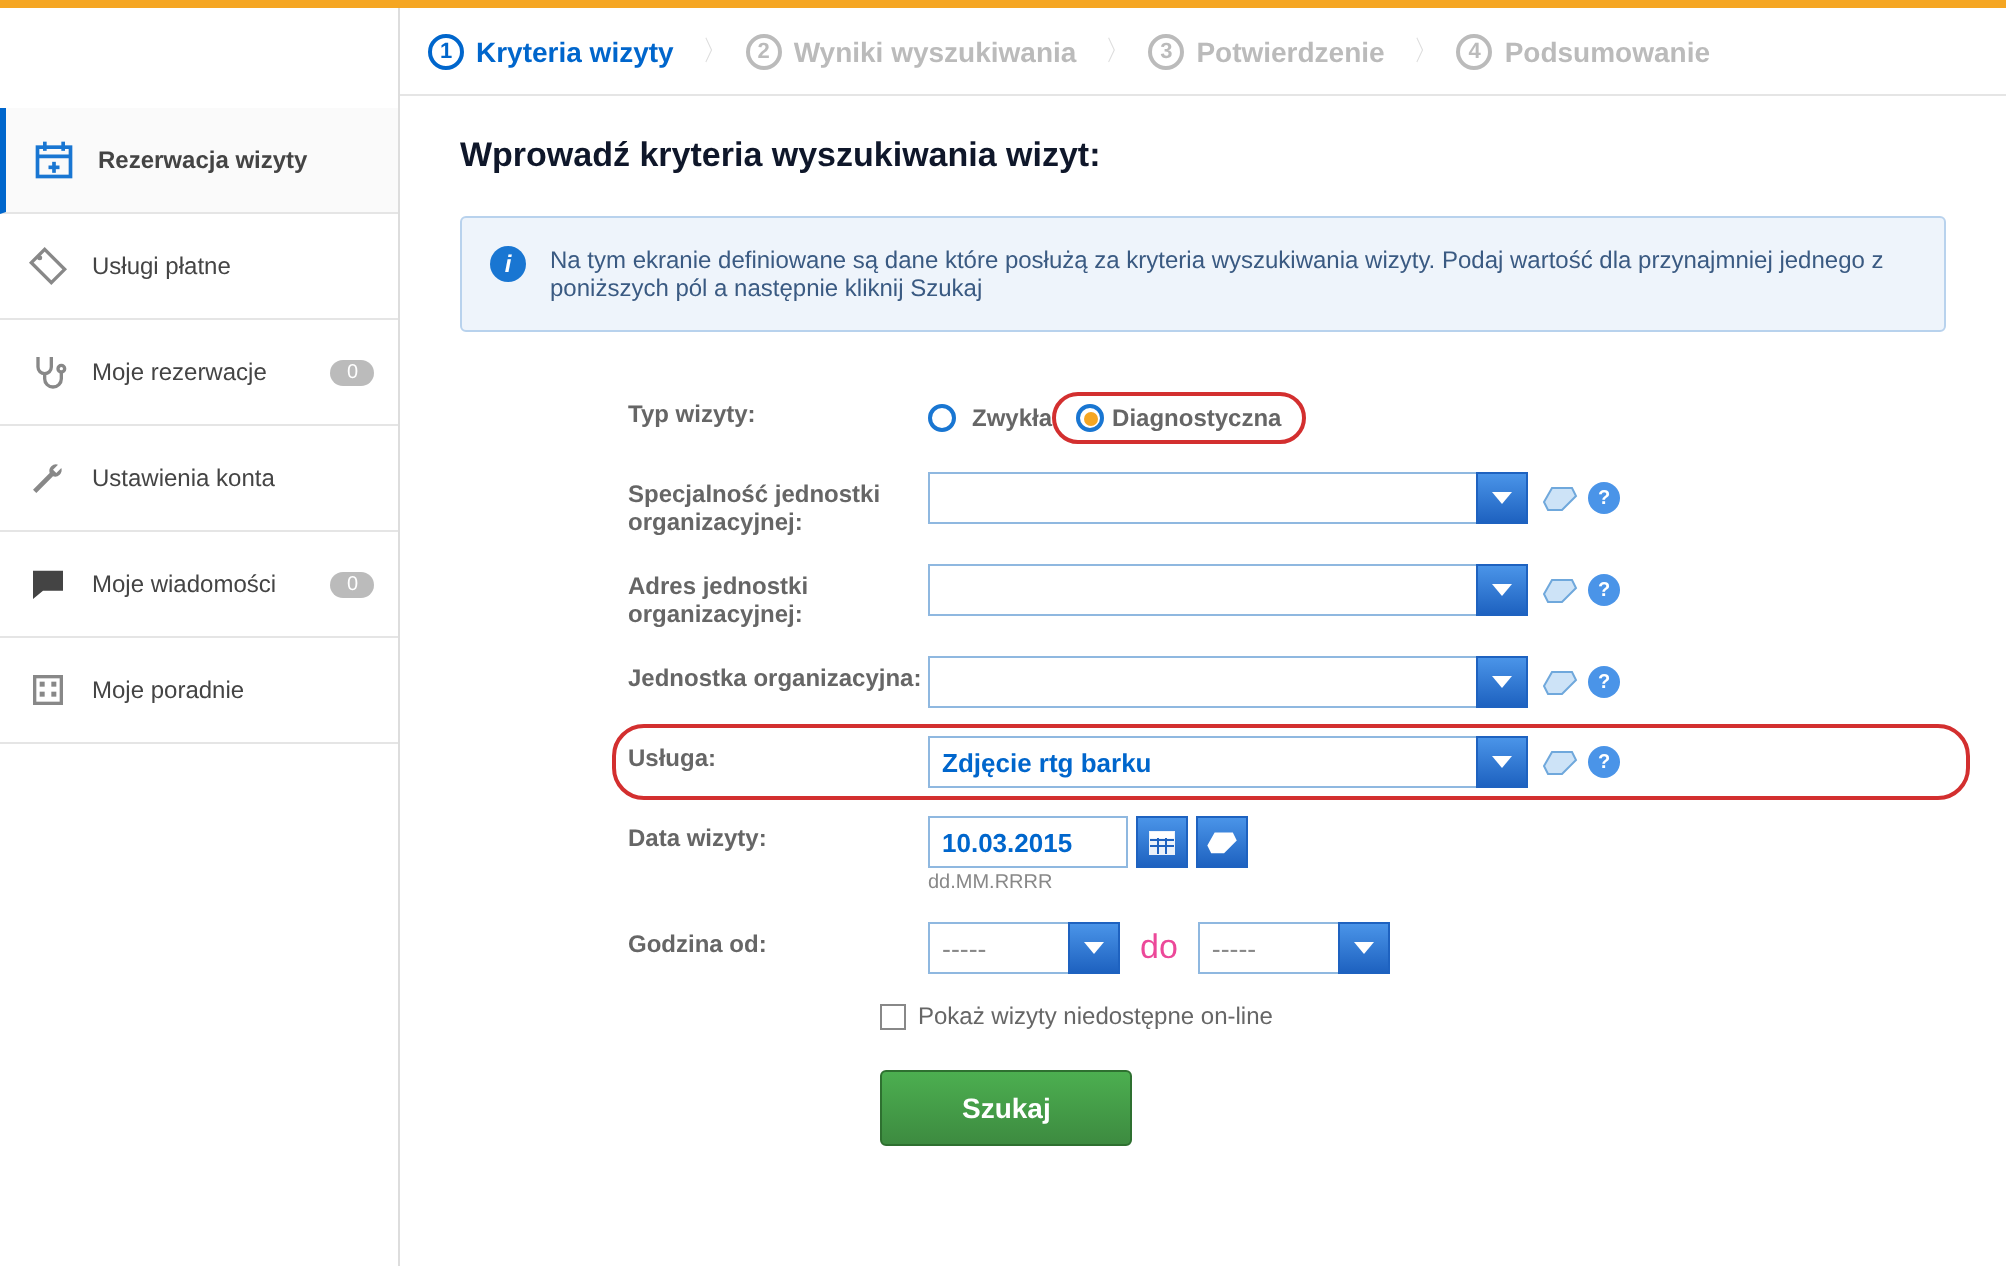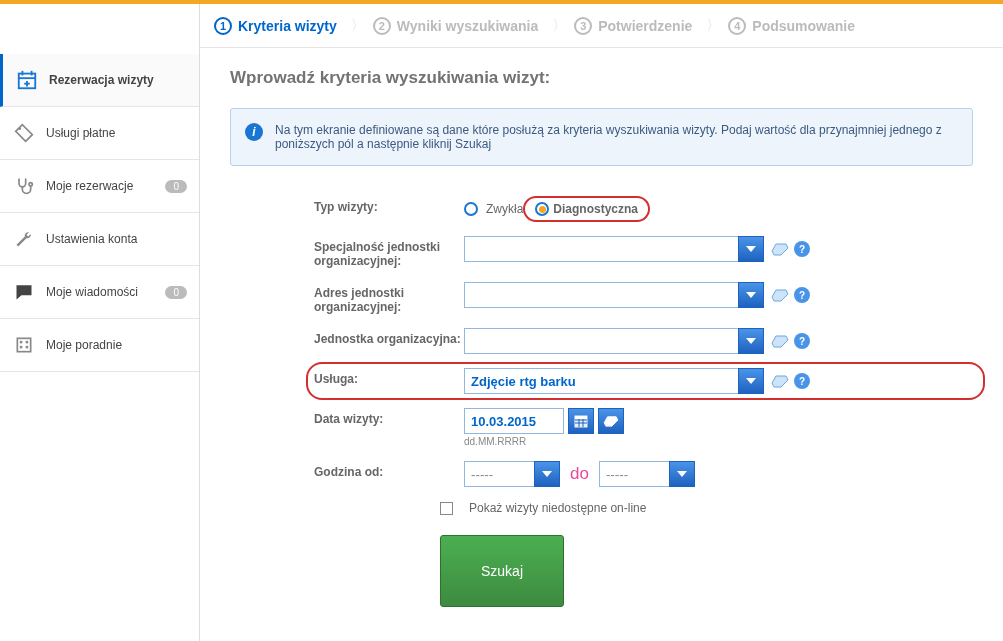--- a/index.html
+++ b/index.html
@@ -56,21 +56,21 @@
   }
   .step { display:flex; align-items:center; gap:6px; color:#bbb; font-weight:bold; padding-right: 6px;}
   .step.active { color: #0066cc; }
   .step-num {
     width:18px; height:18px; border-radius:50%; border:2px solid #bbb;
     display:flex; align-items:center; justify-content:center; font-size:11px;
   }
   .step.active .step-num { border-color:#0066cc; color:#0066cc; background:#fff;}
   .step-sep { color:#ddd; padding: 0 8px;}
   .content { padding: 20px 30px; }
-  h2 { font-size: 17px; color: #737373; font-weight: bold; margin: 0 0 20px 0;}
+  h2 { font-size: 17px; color: #0f172a; font-weight: bold; margin: 0 0 20px 0;}
   .info-box {
     background: #eef4fb;
     border: 1px solid #b8d2ed;
     border-radius: 3px;
     padding: 14px 14px;
     display:flex;
     gap:12px;
     color:#3a5a82;
     font-size: 12px;
     margin-bottom: 30px;
@@ -120,25 +120,25 @@
     width:100px;height:26px;border:1px solid #8fb8e0;padding:2px 6px;
     font-size:13px;color:#0066cc;font-weight:bold;
   }
   .cal-btn, .clear-btn {
     width:26px;height:26px;background:linear-gradient(#4a94e8,#1e62c0);
     display:flex;align-items:center;justify-content:center;cursor:pointer;margin-left:4px;
     border:1px solid #1e62c0;
   }
   .hint{font-size:10px;color:#888;margin-top:2px;}
   .time-sel{width:70px;height:26px;border:1px solid #8fb8e0;border-right:none;padding:2px 6px;color:#888;}
-  .checkbox-row{display:flex;align-items:center;gap:16px;color:#666;font-size:12px;margin-left:150px;margin-bottom:20px;}
+  .checkbox-row{display:flex;align-items:center;gap:6px;color:#666;font-size:12px;margin-left:150px;margin-bottom:20px;}
   .checkbox{width:13px;height:13px;border:1px solid #888;background:#fff;}
   .search-btn{
     background:linear-gradient(#4caf50,#3d8b40);color:#fff;border:1px solid #2e7030;
-    padding:27px 40px;font-size:14px;font-weight:normal;border-radius:3px;cursor:pointer;
+    padding:10px 40px;font-size:14px;font-weight:bold;border-radius:3px;cursor:pointer;
     margin-left:150px;
   }
   .row-highlight{
     position:relative;
   }
   .row-highlight::before{
     content:"";position:absolute;left:-8px;right:-12px;top:-6px;bottom:-6px;
     border:2px solid #d32f2f;border-radius:16px;pointer-events:none;
   }
 </style>
@@ -242,21 +242,21 @@
         <div class="info-ico">i</div>
         <div>Na tym ekranie definiowane są dane które posłużą za kryteria wyszukiwania wizyty. Podaj wartość dla przynajmniej jednego z poniższych pól a następnie kliknij Szukaj</div>
       </div>
 
       <div style="padding-left:60px;">
 
         <div class="form-row">
           <div class="form-label">Typ wizyty:</div>
           <div class="radio-group">
             <span class="radio"></span>
-            <span style="color:#666;font-weight:normal;font-size:12px;">Zwykła</span>
+            <span style="color:#666;font-weight:bold;font-size:12px;">Zwykła</span>
             <span class="highlight-oval" style="margin-left:-4px;">
               <span class="radio checked"></span>
               <span style="color:#666;font-weight:bold;font-size:12px;">Diagnostyczna</span>
             </span>
           </div>
         </div>
 
         <div class="form-row">
           <div class="form-label">Specjalność jednostki organizacyjnej:</div>
           <div class="combo">

